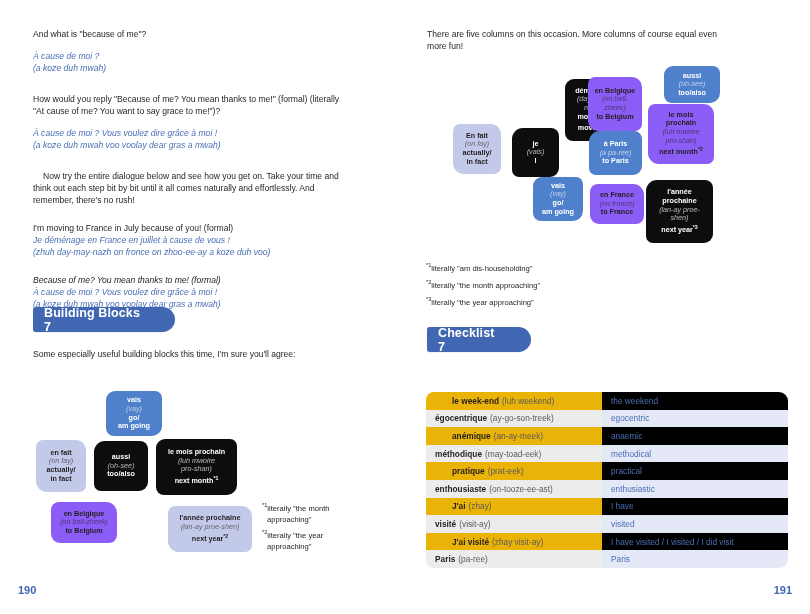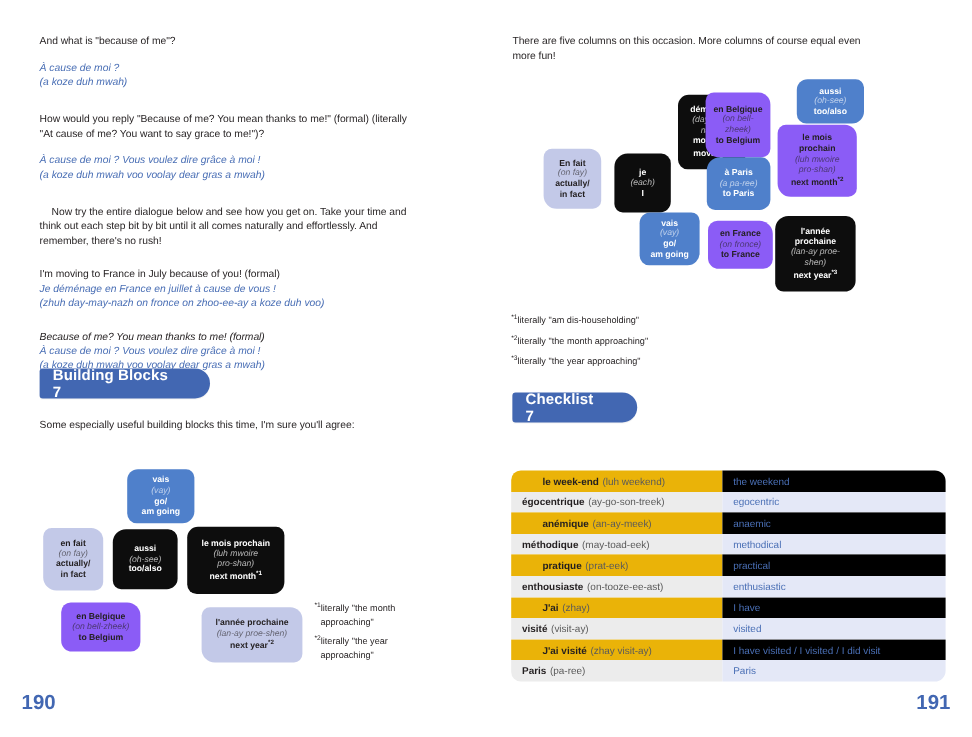--- a/index.html
+++ b/index.html
@@ -90,21 +90,21 @@
   .sh-b-dark{background:#000000;}
   .sh-b-lite{background:#e4e8f7;}
   .cl-row:first-child .cl-a{border-radius:8px 0 0 0;}
   .cl-row:first-child .cl-b{border-radius:0 9px 0 0;}
   .cl-row:last-child  .cl-a{border-radius:0 0 0 8px;}
   .cl-row:last-child  .cl-b{border-radius:0 0 9px 0;}
 
   
   .folio{
     position:absolute;bottom:18px;
-    font-size:17px;font-weight:bold;color:#4267b2;
+    font-size:11px;font-weight:bold;color:#4267b2;
   }
   .folio-l{left:18px;}
   .folio-r{right:18px;}
 </style>
 </head>
 <body>
 
 <div class="page page-left">
 
   <div class="para" style="left:33px;top:28px;">And what is "because of me"?</div>
@@ -197,21 +197,21 @@
 
     <div class="blk light r2" style="left:48px;top:124px;width:48px;height:50px;">
       <div class="l1">En fait</div>
       <div class="l2">(on fay)</div>
       <div class="l3">actually/</div>
       <div class="l3">in fact</div>
     </div>
 
     <div class="blk dark r3" style="left:107px;top:128px;width:47px;height:49px;">
       <div class="l1">je</div>
-      <div class="l2">(each)</div>
+      <div class="l2">(vais)</div>
       <div class="l3">I</div>
     </div>
 
     <div class="blk mid r1" style="left:128px;top:177px;width:50px;height:44px;">
       <div class="l1">vais</div>
       <div class="l2">(vay)</div>
       <div class="l3">go/</div>
       <div class="l3">am going</div>
     </div>
 

